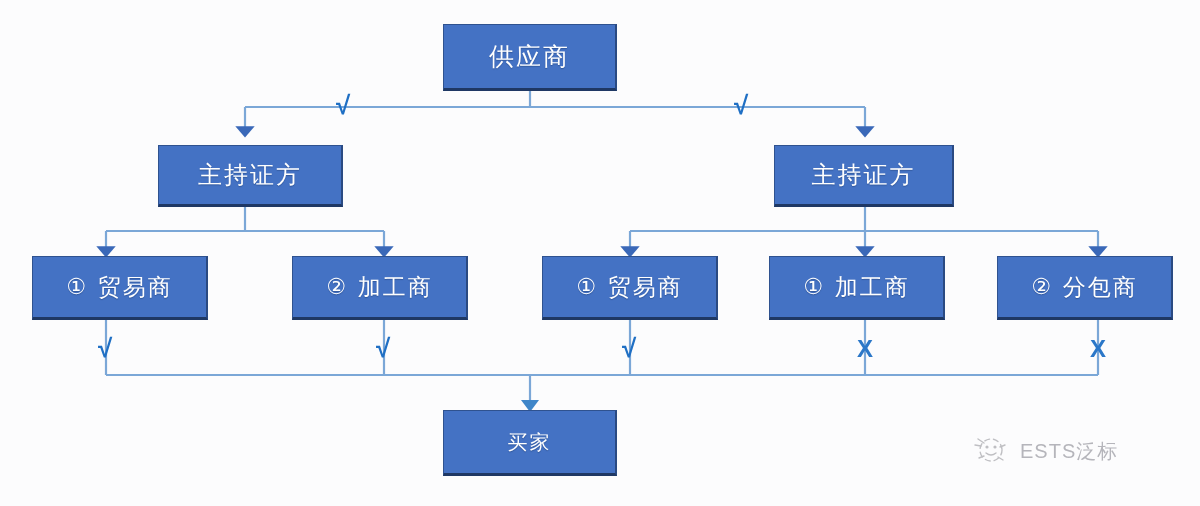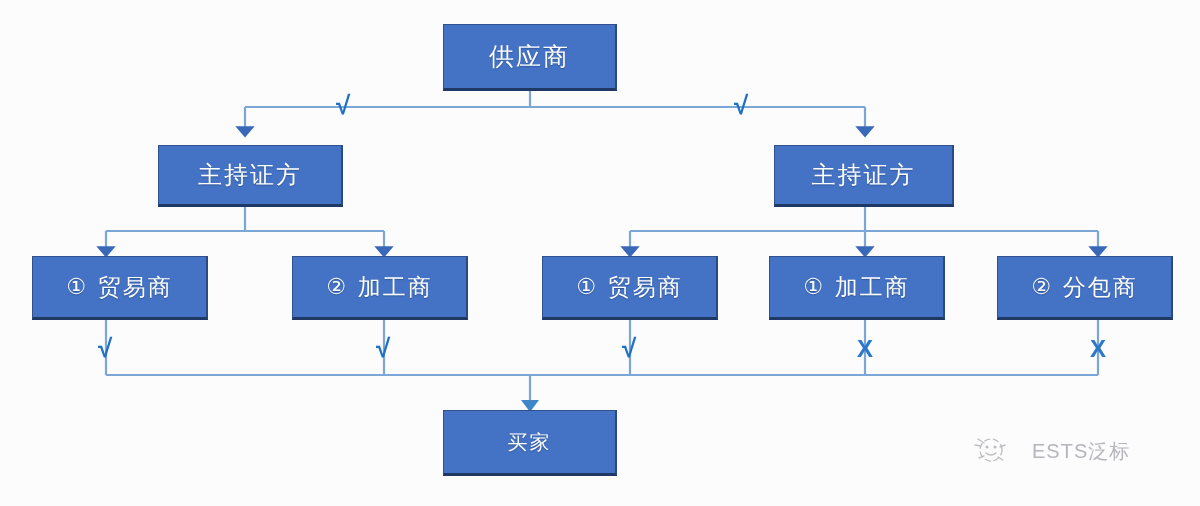--- a/index.html
+++ b/index.html
@@ -57,21 +57,21 @@
     font-weight: bold;
     line-height: 1;
     z-index: 3;
     user-select: none;
   }
   .mark.cross { color: #2b77c8; font-size: 24px; }
   #watermark {
     position: absolute;
     display: flex;
     align-items: center;
-    gap: 24px;
+    gap: 12px;
     color: #b9b9bd;
     opacity: 0.9;
     z-index: 4;
   }
   #watermark .wm-text {
     font-size: 20px;
     letter-spacing: 1px;
     color: #aeaeb4;
   }
 </style>

